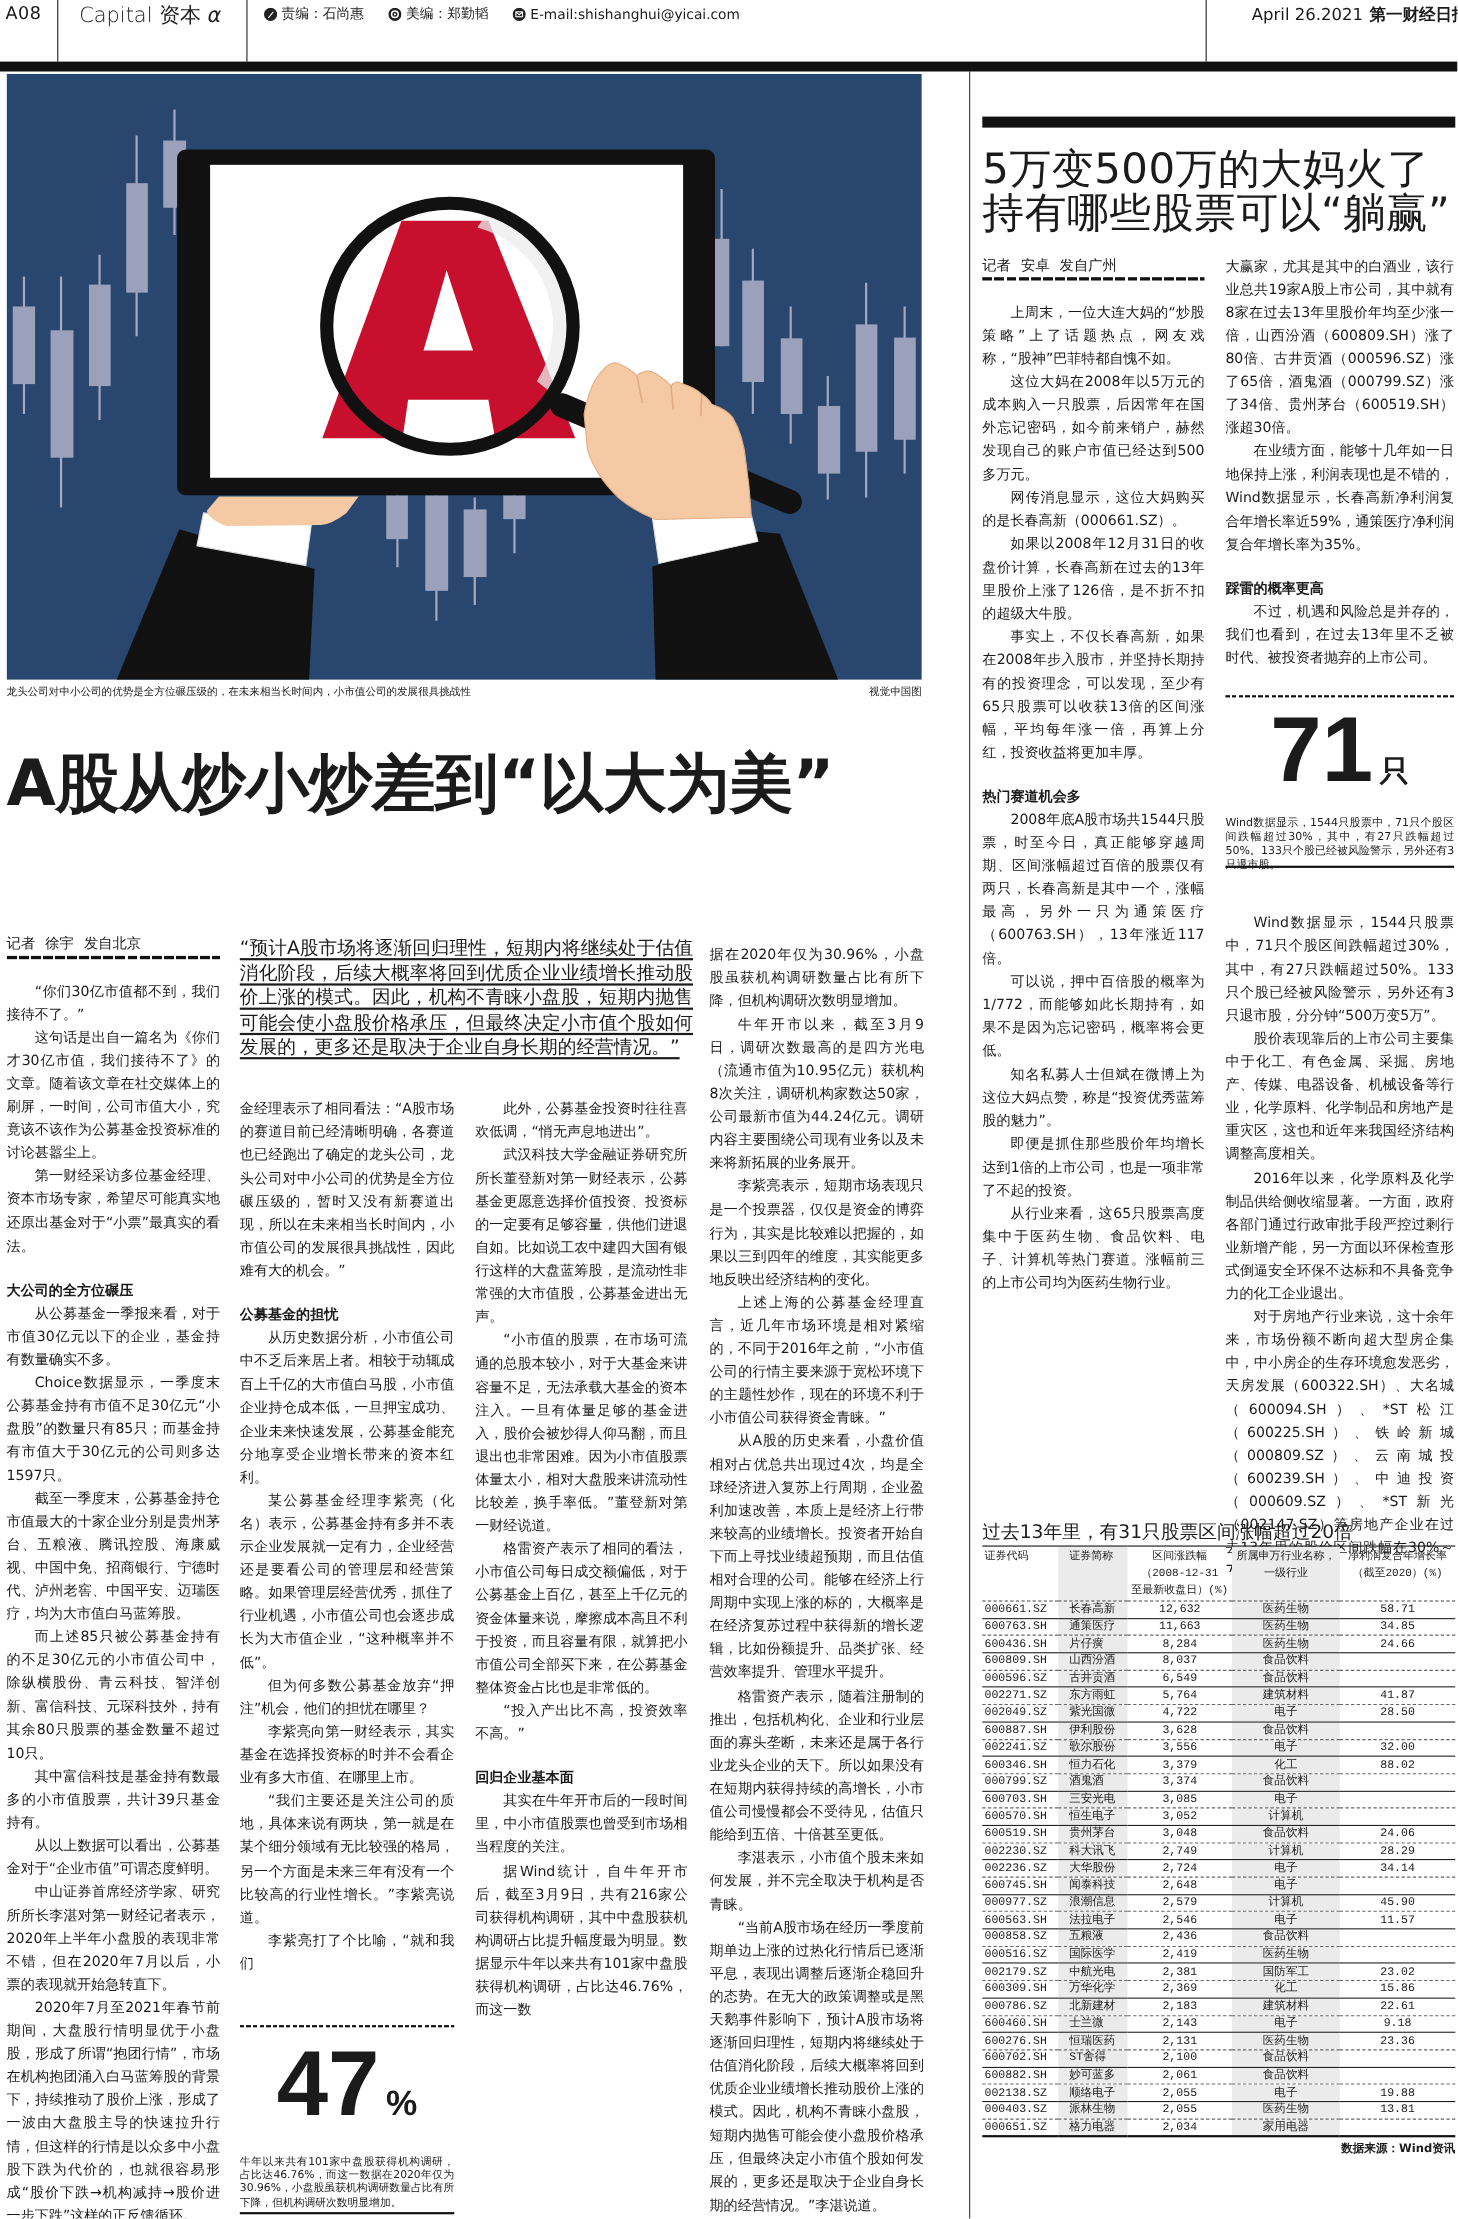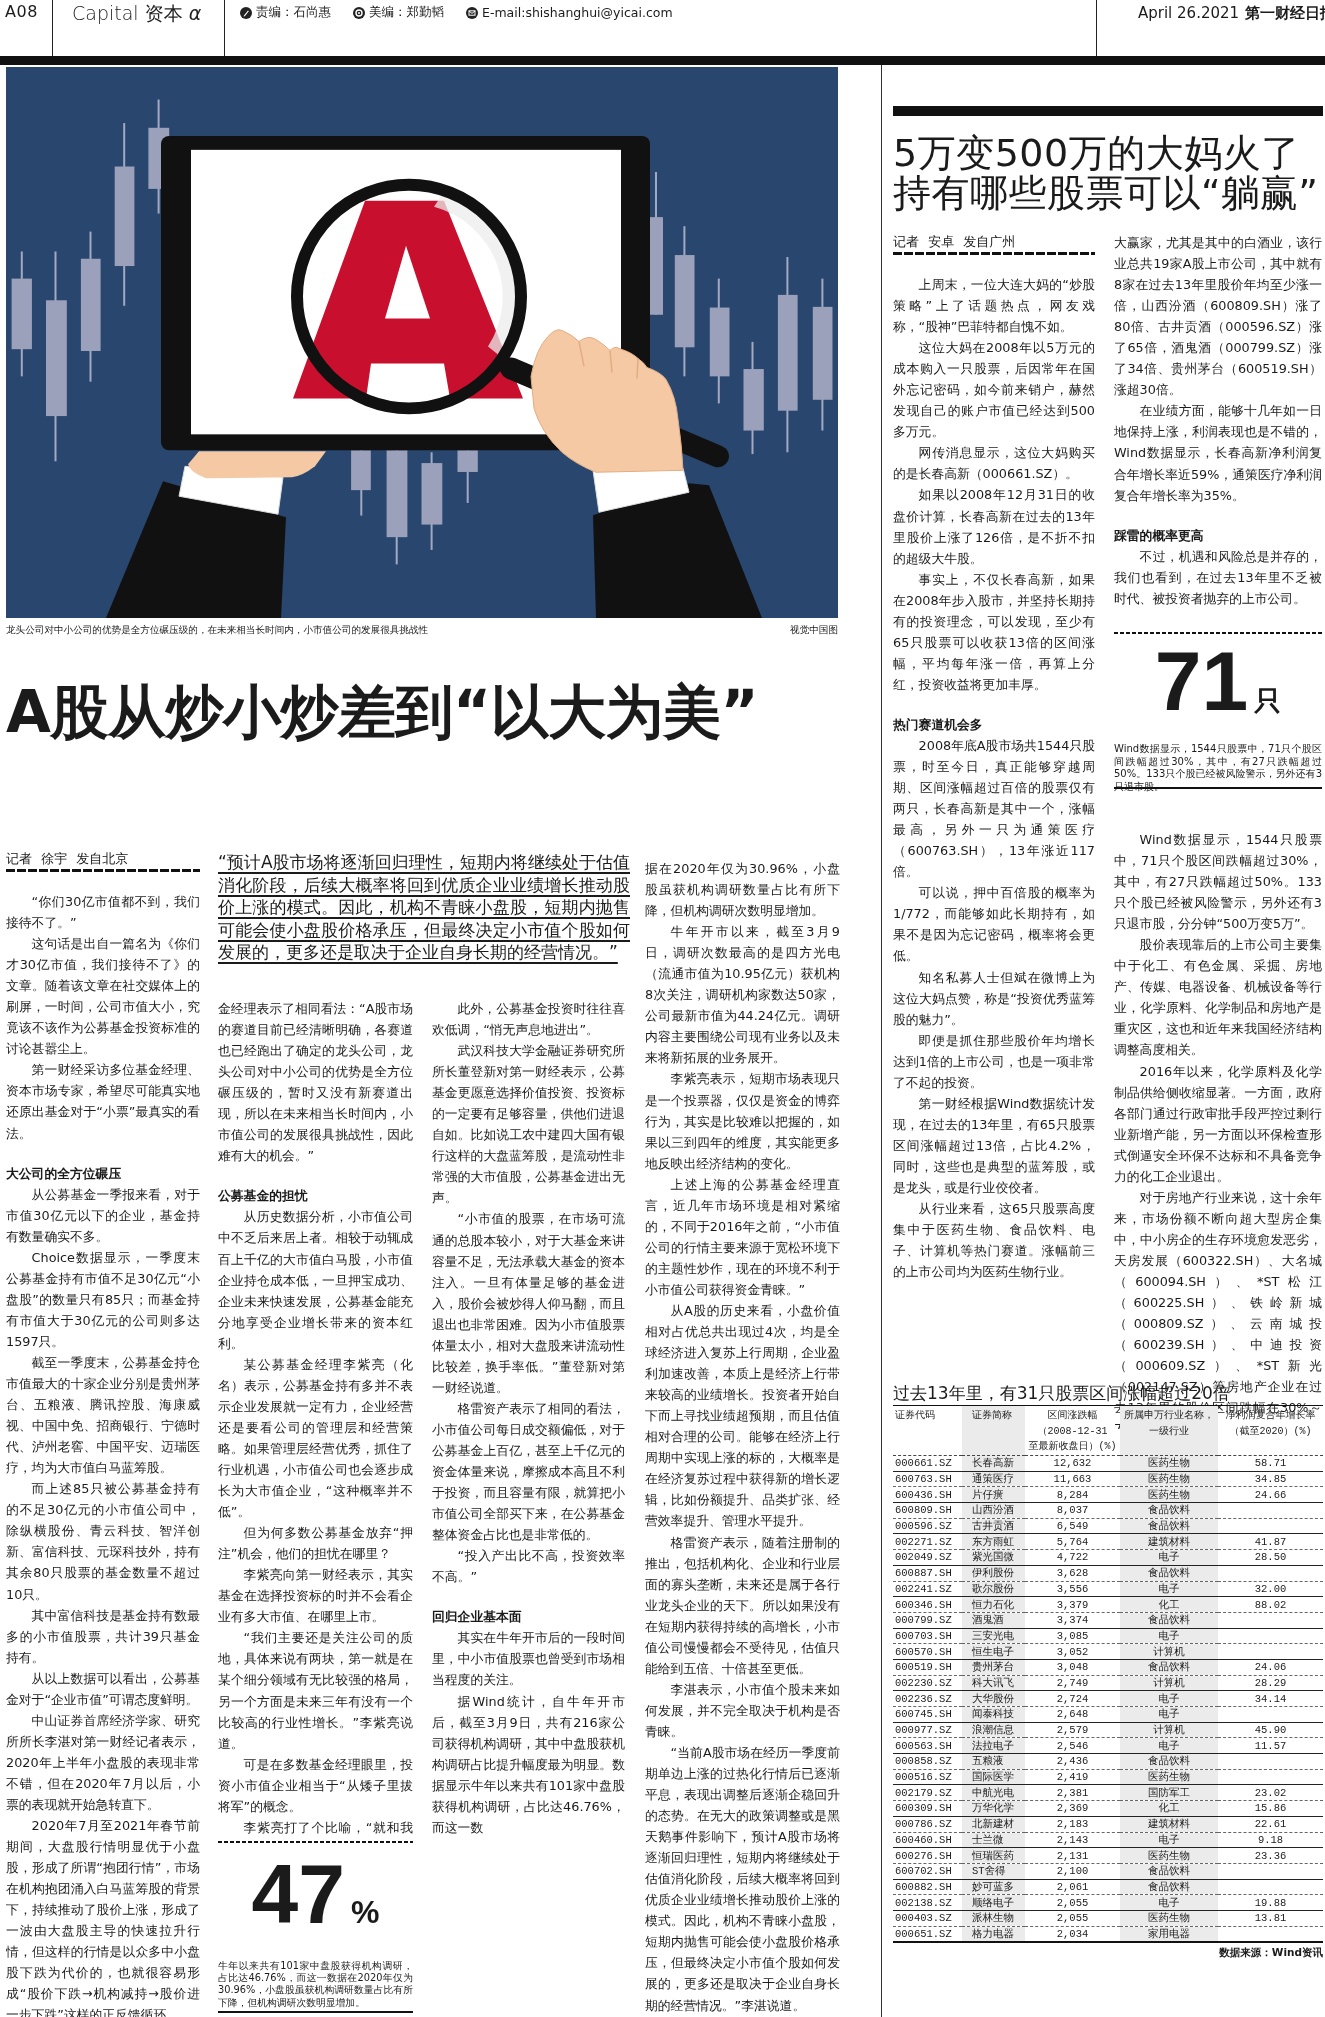--- a/index.html
+++ b/index.html
@@ -182,21 +182,20 @@
     <p data-name="paragraph">2020年7月至2021年春节前期间，大盘股行情明显优于小盘股，形成了所谓“抱团行情”，市场在机构抱团涌入白马蓝筹股的背景下，持续推动了股价上涨，形成了一波由大盘股主导的快速拉升行情，但这样的行情是以众多中小盘股下跌为代价的，也就很容易形成“股价下跌→机构减持→股价进一步下跌”这样的正反馈循环。</p>
 </div>
 <div class="col" style="left:218px;top:998px;width:195px;height:836px;" data-name="lead-column-2">
   <p data-name="paragraph-continued">金经理表示了相同看法：“A股市场的赛道目前已经清晰明确，各赛道也已经跑出了确定的龙头公司，龙头公司对中小公司的优势是全方位碾压级的，暂时又没有新赛道出现，所以在未来相当长时间内，小市值公司的发展很具挑战性，因此难有大的机会。”</p>
     <p data-name="section-heading">公募基金的担忧</p>
     <p data-name="paragraph">从历史数据分析，小市值公司中不乏后来居上者。相较于动辄成百上千亿的大市值白马股，小市值企业持仓成本低，一旦押宝成功、企业未来快速发展，公募基金能充分地享受企业增长带来的资本红利。</p>
     <p data-name="paragraph">某公募基金经理李紫亮（化名）表示，公募基金持有多并不表示企业发展就一定有力，企业经营还是要看公司的管理层和经营策略。如果管理层经营优秀，抓住了行业机遇，小市值公司也会逐步成长为大市值企业，“这种概率并不低”。</p>
     <p data-name="paragraph">但为何多数公募基金放弃“押注”机会，他们的担忧在哪里？</p>
     <p data-name="paragraph">李紫亮向第一财经表示，其实基金在选择投资标的时并不会看企业有多大市值、在哪里上市。</p>
     <p data-name="paragraph">“我们主要还是关注公司的质地，具体来说有两块，第一就是在某个细分领域有无比较强的格局，另一个方面是未来三年有没有一个比较高的行业性增长。”李紫亮说道。</p>
-    <p data-name="paragraph">可是在多数基金经理眼里，投资小市值企业相当于“从矮子里拔将军”的概念。</p>
     <p data-name="paragraph">李紫亮打了个比喻，“就和我们</p>
 </div>
 <div class="col" style="left:432px;top:998px;width:193px;height:1019px;" data-name="lead-column-3">
     <p data-name="paragraph">此外，公募基金投资时往往喜欢低调，“悄无声息地进出”。</p>
     <p data-name="paragraph">武汉科技大学金融证券研究所所长董登新对第一财经表示，公募基金更愿意选择价值投资、投资标的一定要有足够容量，供他们进退自如。比如说工农中建四大国有银行这样的大盘蓝筹股，是流动性非常强的大市值股，公募基金进出无声。</p>
     <p data-name="paragraph">“小市值的股票，在市场可流通的总股本较小，对于大基金来讲容量不足，无法承载大基金的资本注入。一旦有体量足够的基金进入，股价会被炒得人仰马翻，而且退出也非常困难。因为小市值股票体量太小，相对大盘股来讲流动性比较差，换手率低。”董登新对第一财经说道。</p>
     <p data-name="paragraph">格雷资产表示了相同的看法，小市值公司每日成交额偏低，对于公募基金上百亿，甚至上千亿元的资金体量来说，摩擦成本高且不利于投资，而且容量有限，就算把小市值公司全部买下来，在公募基金整体资金占比也是非常低的。</p>
     <p data-name="paragraph">“投入产出比不高，投资效率不高。”</p>
     <p data-name="section-heading">回归企业基本面</p>
     <p data-name="paragraph">其实在牛年开市后的一段时间里，中小市值股票也曾受到市场相当程度的关注。</p>
@@ -235,21 +234,20 @@
   <p data-name="paragraph">上周末，一位大连大妈的“炒股策略”上了话题热点，网友戏称，“股神”巴菲特都自愧不如。</p>
     <p data-name="paragraph">这位大妈在2008年以5万元的成本购入一只股票，后因常年在国外忘记密码，如今前来销户，赫然发现自己的账户市值已经达到500多万元。</p>
     <p data-name="paragraph">网传消息显示，这位大妈购买的是长春高新（000661.SZ）。</p>
     <p data-name="paragraph">如果以2008年12月31日的收盘价计算，长春高新在过去的13年里股价上涨了126倍，是不折不扣的超级大牛股。</p>
     <p data-name="paragraph">事实上，不仅长春高新，如果在2008年步入股市，并坚持长期持有的投资理念，可以发现，至少有65只股票可以收获13倍的区间涨幅，平均每年涨一倍，再算上分红，投资收益将更加丰厚。</p>
     <p data-name="section-heading">热门赛道机会多</p>
     <p data-name="paragraph">2008年底A股市场共1544只股票，时至今日，真正能够穿越周期、区间涨幅超过百倍的股票仅有两只，长春高新是其中一个，涨幅最高，另外一只为通策医疗（600763.SH），13年涨近117倍。</p>
     <p data-name="paragraph">可以说，押中百倍股的概率为1/772，而能够如此长期持有，如果不是因为忘记密码，概率将会更低。</p>
     <p data-name="paragraph">知名私募人士但斌在微博上为这位大妈点赞，称是“投资优秀蓝筹股的魅力”。</p>
     <p data-name="paragraph">即便是抓住那些股价年均增长达到1倍的上市公司，也是一项非常了不起的投资。</p>
-    <p data-name="paragraph">第一财经根据Wind数据统计发现，在过去的13年里，有65只股票区间涨幅超过13倍，占比4.2%，同时，这些也是典型的蓝筹股，或是龙头，或是行业佼佼者。</p>
     <p data-name="paragraph">从行业来看，这65只股票高度集中于医药生物、食品饮料、电子、计算机等热门赛道。涨幅前三的上市公司均为医药生物行业。</p>
 </div>
 <div class="col" style="left:1114px;top:232px;width:208px;height:395px;" data-name="side-column-2-top">
   <p data-name="paragraph-continued">大赢家，尤其是其中的白酒业，该行业总共19家A股上市公司，其中就有8家在过去13年里股价年均至少涨一倍，山西汾酒（600809.SH）涨了80倍、古井贡酒（000596.SZ）涨了65倍，酒鬼酒（000799.SZ）涨了34倍、贵州茅台（600519.SH）涨超30倍。</p>
     <p data-name="paragraph">在业绩方面，能够十几年如一日地保持上涨，利润表现也是不错的，Wind数据显示，长春高新净利润复合年增长率近59%，通策医疗净利润复合年增长率为35%。</p>
     <p data-name="section-heading">踩雷的概率更高</p>
     <p data-name="paragraph">不过，机遇和风险总是并存的，我们也看到，在过去13年里不乏被时代、被投资者抛弃的上市公司。</p>
 </div>
 
 <div class="stat" style="left:1114px;top:632px;width:208px;height:160px;" data-name="stat-box-71">

